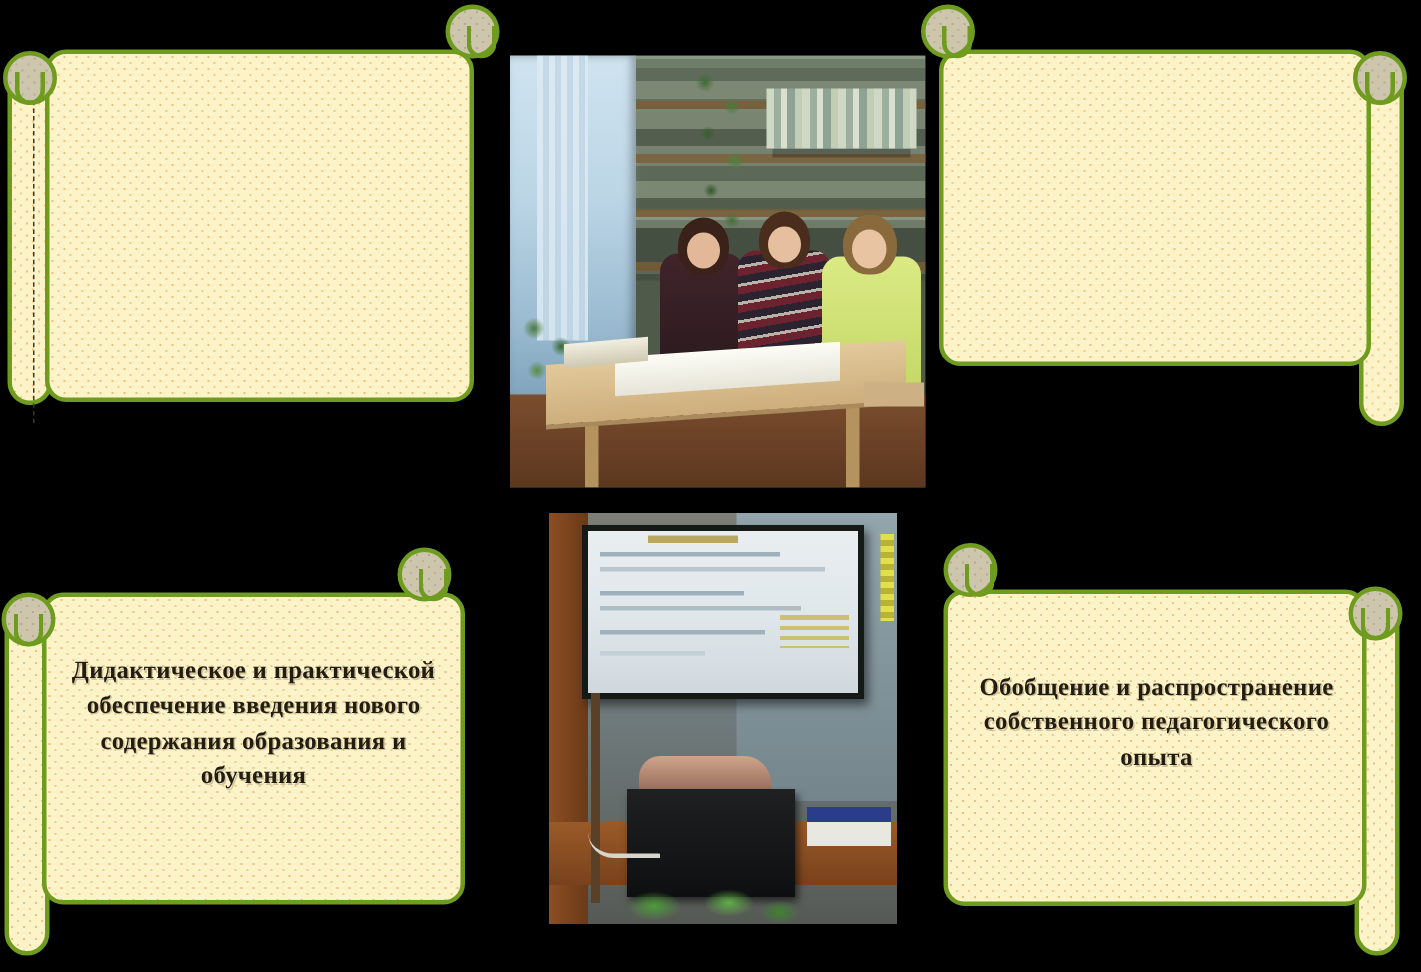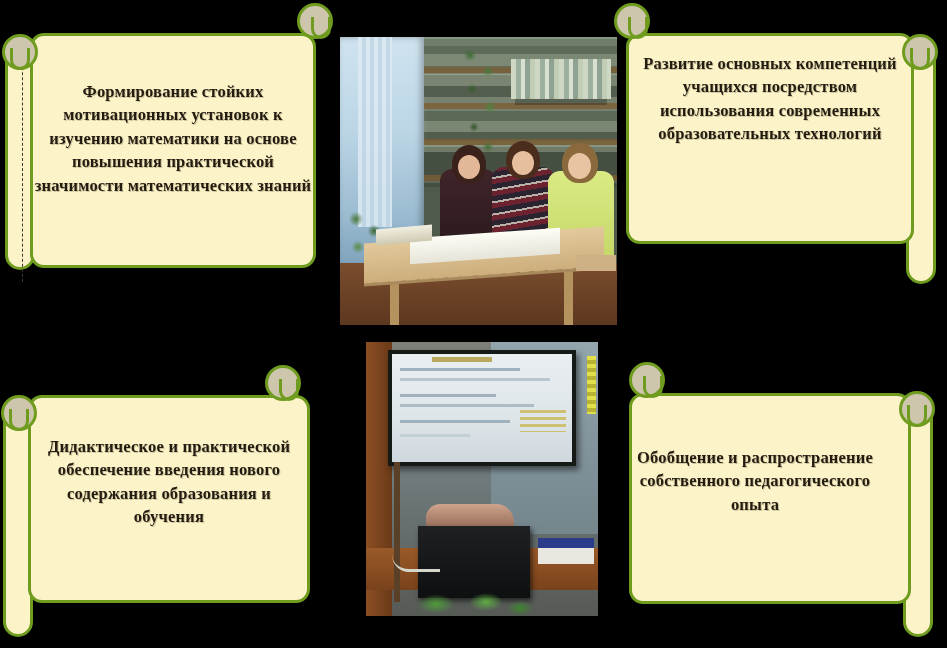--- a/index.html
+++ b/index.html
@@ -252,21 +252,21 @@
   #scroll-3 .curl.top-left{left:1px;top:32px;}
   #scroll-3 .curl.top-right{left:265px;top:2px;}
   #scroll-3 .txt{left:32px;top:72px;width:274px;}
 
   
   #scroll-4{left:615px;top:360px;width:332px;height:288px;}
   #scroll-4 .sheet{left:14px;top:33px;width:282px;height:211px;}
   #scroll-4 .roll.right{left:288px;top:40px;height:237px;}
   #scroll-4 .curl.top-right{left:284px;top:31px;}
   #scroll-4 .curl.top-left{left:14px;top:2px;}
-  #scroll-4 .txt{left:6px;top:86px;width:268px;text-align:center;}
+  #scroll-4 .txt{left:22px;top:86px;width:268px;text-align:center;}
 </style>
 </head>
 <body>
 
 <div class="stage">
 
   <div class="photo" id="photo-students">
     <div class="ph-bg"></div>
     <div class="shelf"></div>
     <div class="books"></div>
@@ -321,33 +321,31 @@
   <div class="scroll" id="scroll-1">
     <div class="roll left"></div>
     <div class="sheet"></div>
     <div class="fold"></div>
     <div class="curl top-left">
         <div class="inner"></div>
       </div>
     <div class="curl top-right flip">
         <div class="inner"></div>
       </div>
-    <div class="txt">Формирование стойких мотивационных установок к изучению математики на основе повышения практической значимости математических знаний</div>
   </div>
 
   <div class="scroll" id="scroll-2">
     <div class="roll right"></div>
     <div class="sheet"></div>
     <div class="curl top-left flip">
         <div class="inner"></div>
       </div>
     <div class="curl top-right">
         <div class="inner"></div>
       </div>
-    <div class="txt">Развитие основных компетенций учащихся посредством использования современных образовательных технологий</div>
   </div>
 
   <div class="scroll" id="scroll-3">
     <div class="roll left"></div>
     <div class="sheet"></div>
     <div class="curl top-left">
         <div class="inner"></div>
       </div>
     <div class="curl top-right flip">
         <div class="inner"></div>

